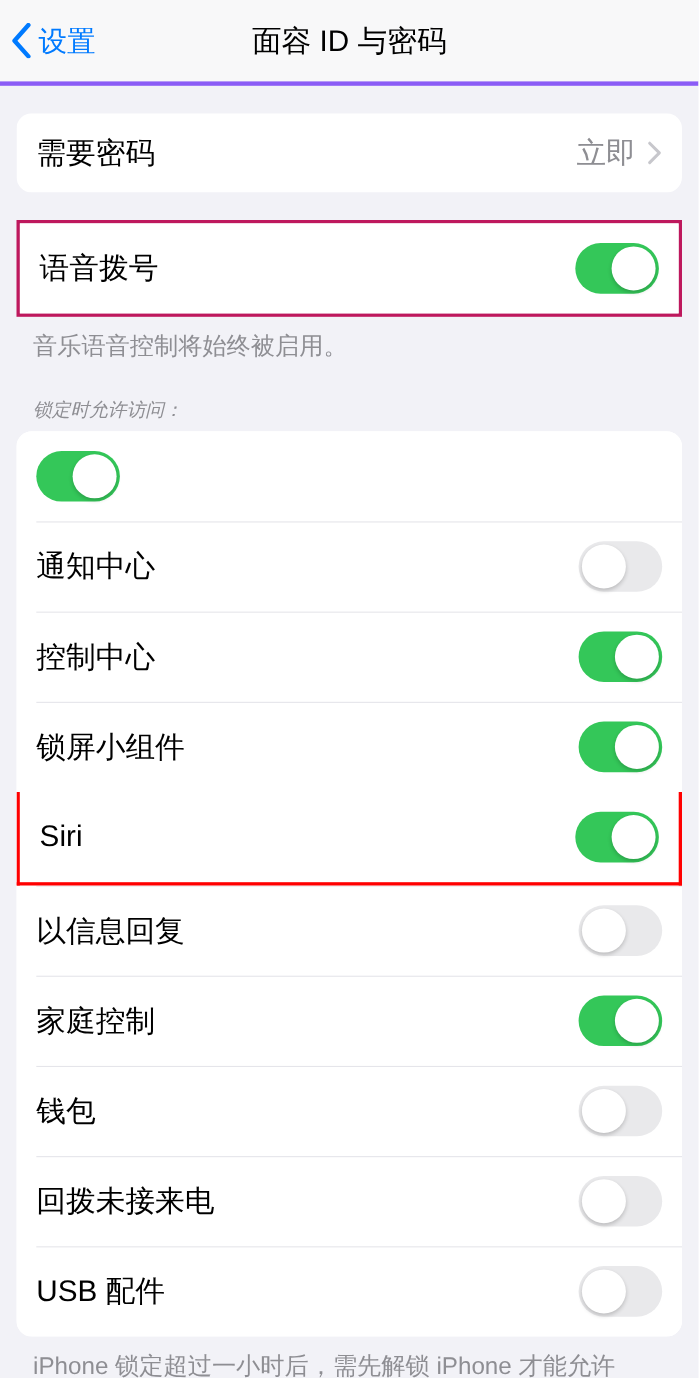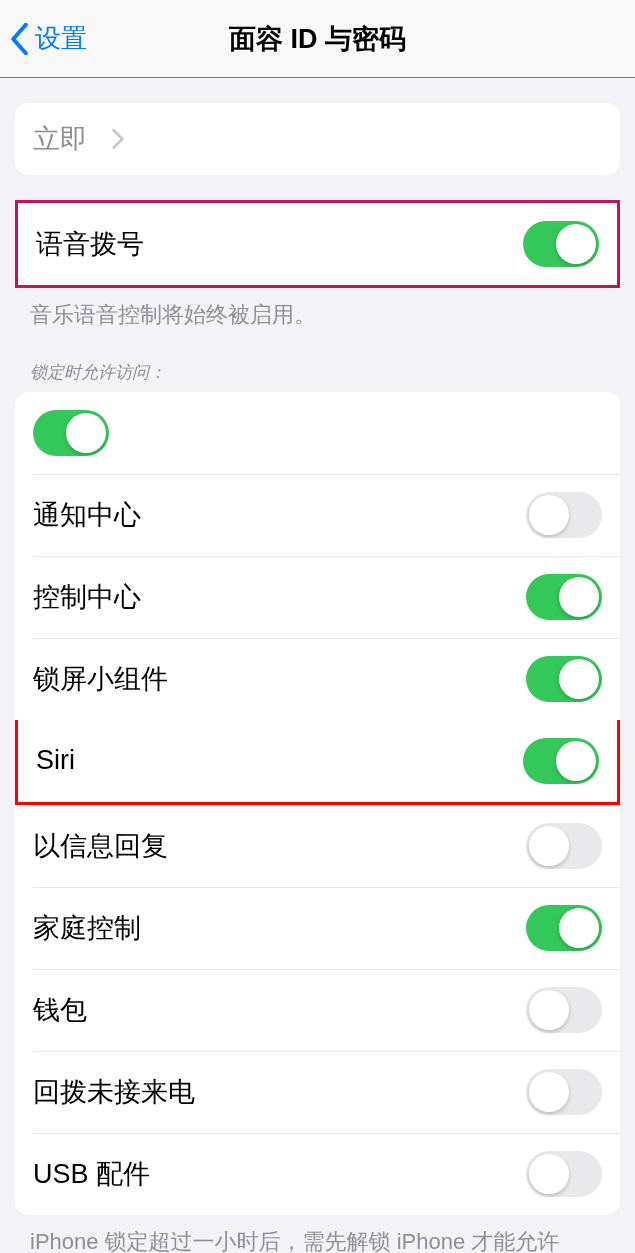--- a/index.html
+++ b/index.html
@@ -8,37 +8,37 @@
       background: #f2f2f7;
       width: 635px;
       height: 1253px;
       overflow: hidden;
     }
     .nav {
       height: 78px;
       background: #f8f8f9;
       display: flex;
       align-items: center;
-      border-bottom: 1px solid #8b5cf6;
+      border-bottom: 4px solid #8b5cf6;
       position: relative;
     }
     .nav-back {
       display: flex;
       align-items: center;
       padding-left: 10px;
       cursor: pointer;
       color: #007aff;
       font-size: 26px;
       position: absolute;
       left: 0;
     }
     .nav-back svg { width: 19px; height: 32px; margin-right: 6px; }
     .nav-title {
       font-size: 27px;
-      font-weight: 700;
+      font-weight: 400;
       color: #000;
       width: 100%;
       text-align: center;
     }
     .content { padding: 0 0; }
     .group {
       margin: 25px 15px 0 15px;
       background: #fff;
       border-radius: 14px;
       overflow: hidden;
@@ -77,21 +77,21 @@
     .label {
       font-size: 27px;
       color: #000;
       font-weight: 400;
     }
     .detail {
       display: flex;
       align-items: center;
       color: #8e8e93;
       font-size: 27px;
-      gap: 24px;
+      gap: 10px;
     }
     .chevron { color: #c7c7cc; }
     .chevron svg { width: 14px; height: 22px; display: block; }
     .switch {
       width: 76px;
       height: 46px;
       border-radius: 23px;
       position: relative;
       cursor: pointer;
       transition: background 0.2s;
@@ -139,20 +139,21 @@
     </svg>
     <span>设置</span>
   </div>
   <div class="nav-title">面容 ID 与密码</div>
 </div>
 
 <div class="content">
 
   <div class="group">
     <div class="row">
+      <span class="label">需要密码</span>
       <div class="detail">
         <span>立即</span>
         <span class="chevron">
           <svg viewBox="0 0 12 20">
               <polyline points="2,2 10,10 2,18" fill="none" stroke="#c7c7cc" stroke-width="2.5" stroke-linecap="round" stroke-linejoin="round"></polyline>
             </svg>
         </span>
       </div>
     </div>
   </div>

